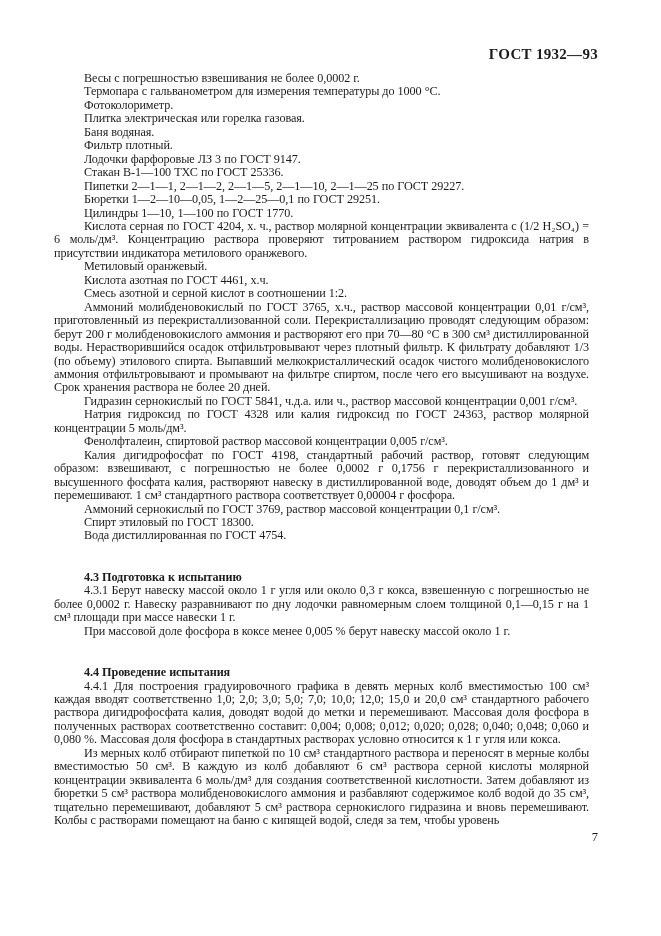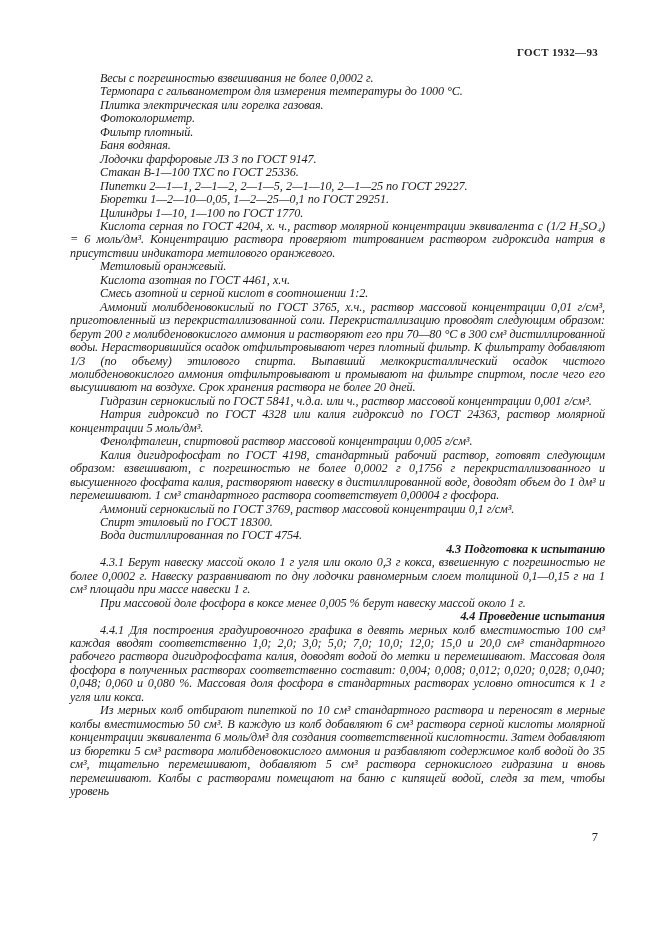--- a/index.html
+++ b/index.html
@@ -16,66 +16,66 @@
     font-family: "Liberation Serif", "DejaVu Serif", serif;
     overflow: hidden;
   }
   .doc-header {
     position: absolute;
     top: 46px;
     left: 63px;
     width: 535px;
     text-align: right;
     font-weight: 700;
-    font-size: 11px;
+    font-size: 15px;
     letter-spacing: 0.3px;
   }
   .content {
     position: absolute;
     top: 72px;
-    left: 70px;
+    left: 54px;
     width: 535px;
-    font-style: italic;
   }
   .content p {
     margin: 0;
     font-size: 12.2px;
     line-height: 13.45px;
     text-align: justify;
     text-indent: 30px;
     letter-spacing: -0.1px;
     word-spacing: 0.2px;
   }
   .content p.heading {
     font-weight: 700;
-    text-align: right;
+    text-align: left;
+    margin-top: 28px;
   }
   .page-number {
     position: absolute;
     top: 830px;
     left: 63px;
     width: 535px;
     text-align: right;
     font-size: 12.5px;
   }
 </style>
 </head>
 <body>
 
 <div class="page">
 
   <div class="doc-header">ГОСТ 1932—93</div>
 
   <div class="content">
     <p>Весы с погрешностью взвешивания не более 0,0002 г.</p>
     <p>Термопара с гальванометром для измерения температуры до 1000 °С.</p>
+    <p>Фотоколориметр.</p>
     <p>Плитка электрическая или горелка газовая.</p>
-    <p>Фотоколориметр.</p>
+    <p>Баня водяная.</p>
     <p>Фильтр плотный.</p>
-    <p>Баня водяная.</p>
     <p>Лодочки фарфоровые ЛЗ 3 по ГОСТ 9147.</p>
     <p>Стакан В-1—100 ТХС по ГОСТ 25336.</p>
     <p>Пипетки 2—1—1, 2—1—2, 2—1—5, 2—1—10, 2—1—25 по ГОСТ 29227.</p>
     <p>Бюретки 1—2—10—0,05, 1—2—25—0,1 по ГОСТ 29251.</p>
     <p>Цилиндры 1—10, 1—100 по ГОСТ 1770.</p>
     <p>Кислота серная по ГОСТ 4204, х. ч., раствор молярной концентрации эквивалента с (1/2 H₂SO₄) = 6 моль/дм³. Концентрацию раствора проверяют титрованием раствором гидроксида натрия в присутствии индикатора метилового оранжевого.</p>
     <p>Метиловый оранжевый.</p>
     <p>Кислота азотная по ГОСТ 4461, х.ч.</p>
     <p>Смесь азотной и серной кислот в соотношении 1:2.</p>
     <p>Аммоний молибденовокислый по ГОСТ 3765, х.ч., раствор массовой концентрации 0,01 г/см³, приготовленный из перекристаллизованной соли. Перекристаллизацию проводят следующим образом: берут 200 г молибденовокислого аммония и растворяют его при 70—80 °С в 300 см³ дистиллированной воды. Нерастворившийся осадок отфильтровывают через плотный фильтр. К фильтрату добавляют 1/3 (по объему) этилового спирта. Выпавший мелкокристаллический осадок чистого молибденовокислого аммония отфильтровывают и промывают на фильтре спиртом, после чего его высушивают на воздухе. Срок хранения раствора не более 20 дней.</p>

